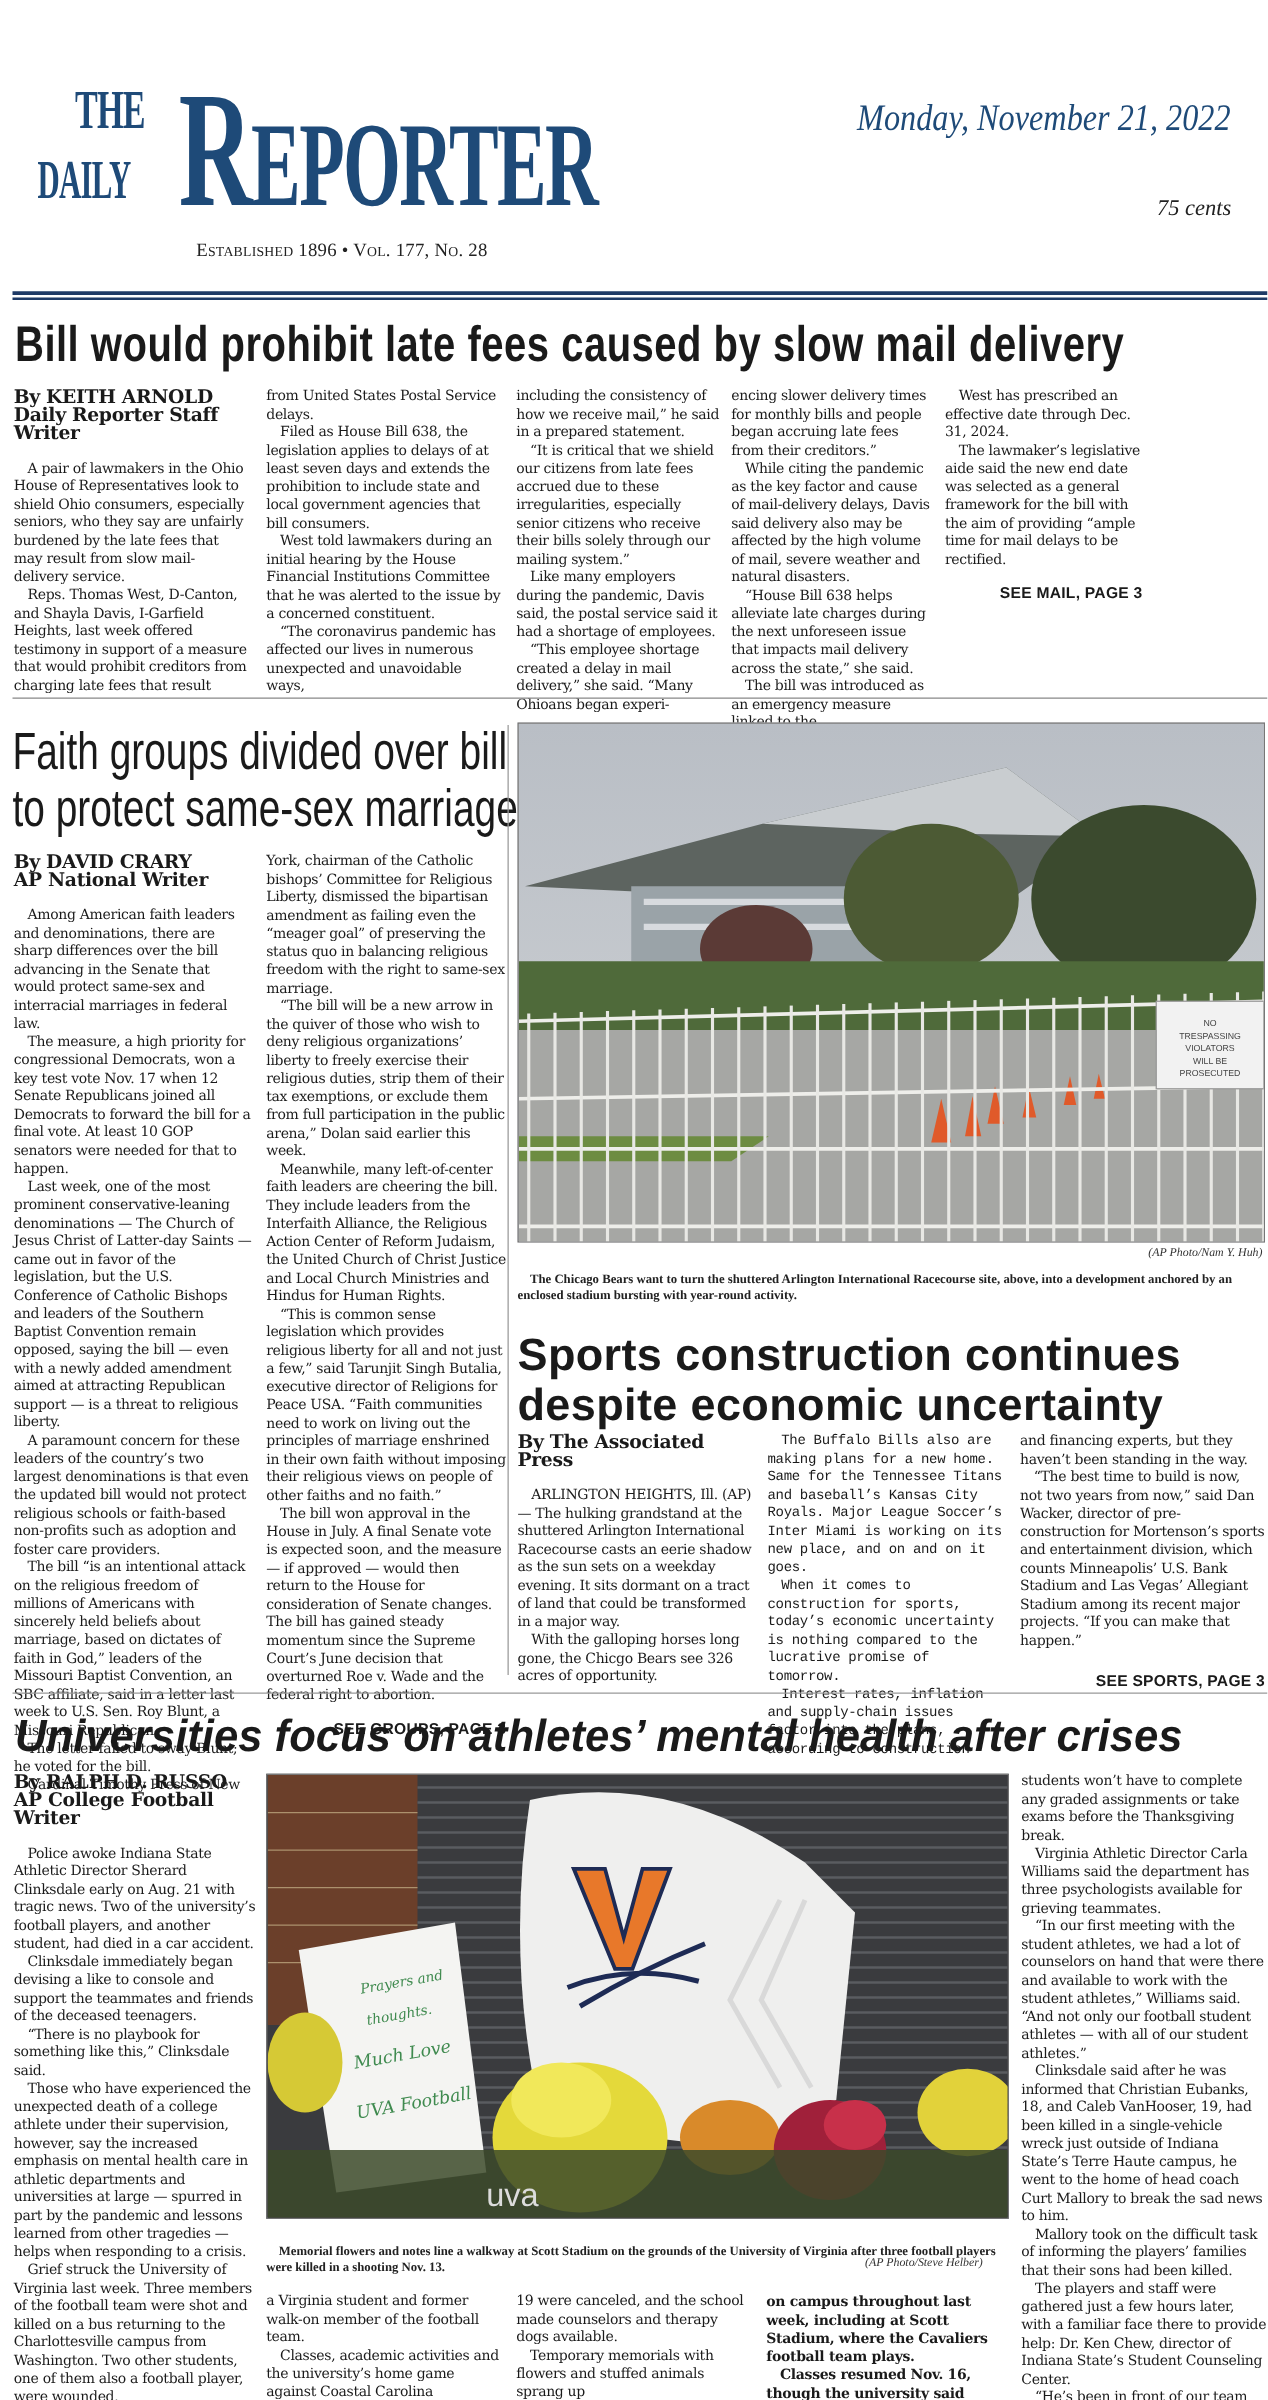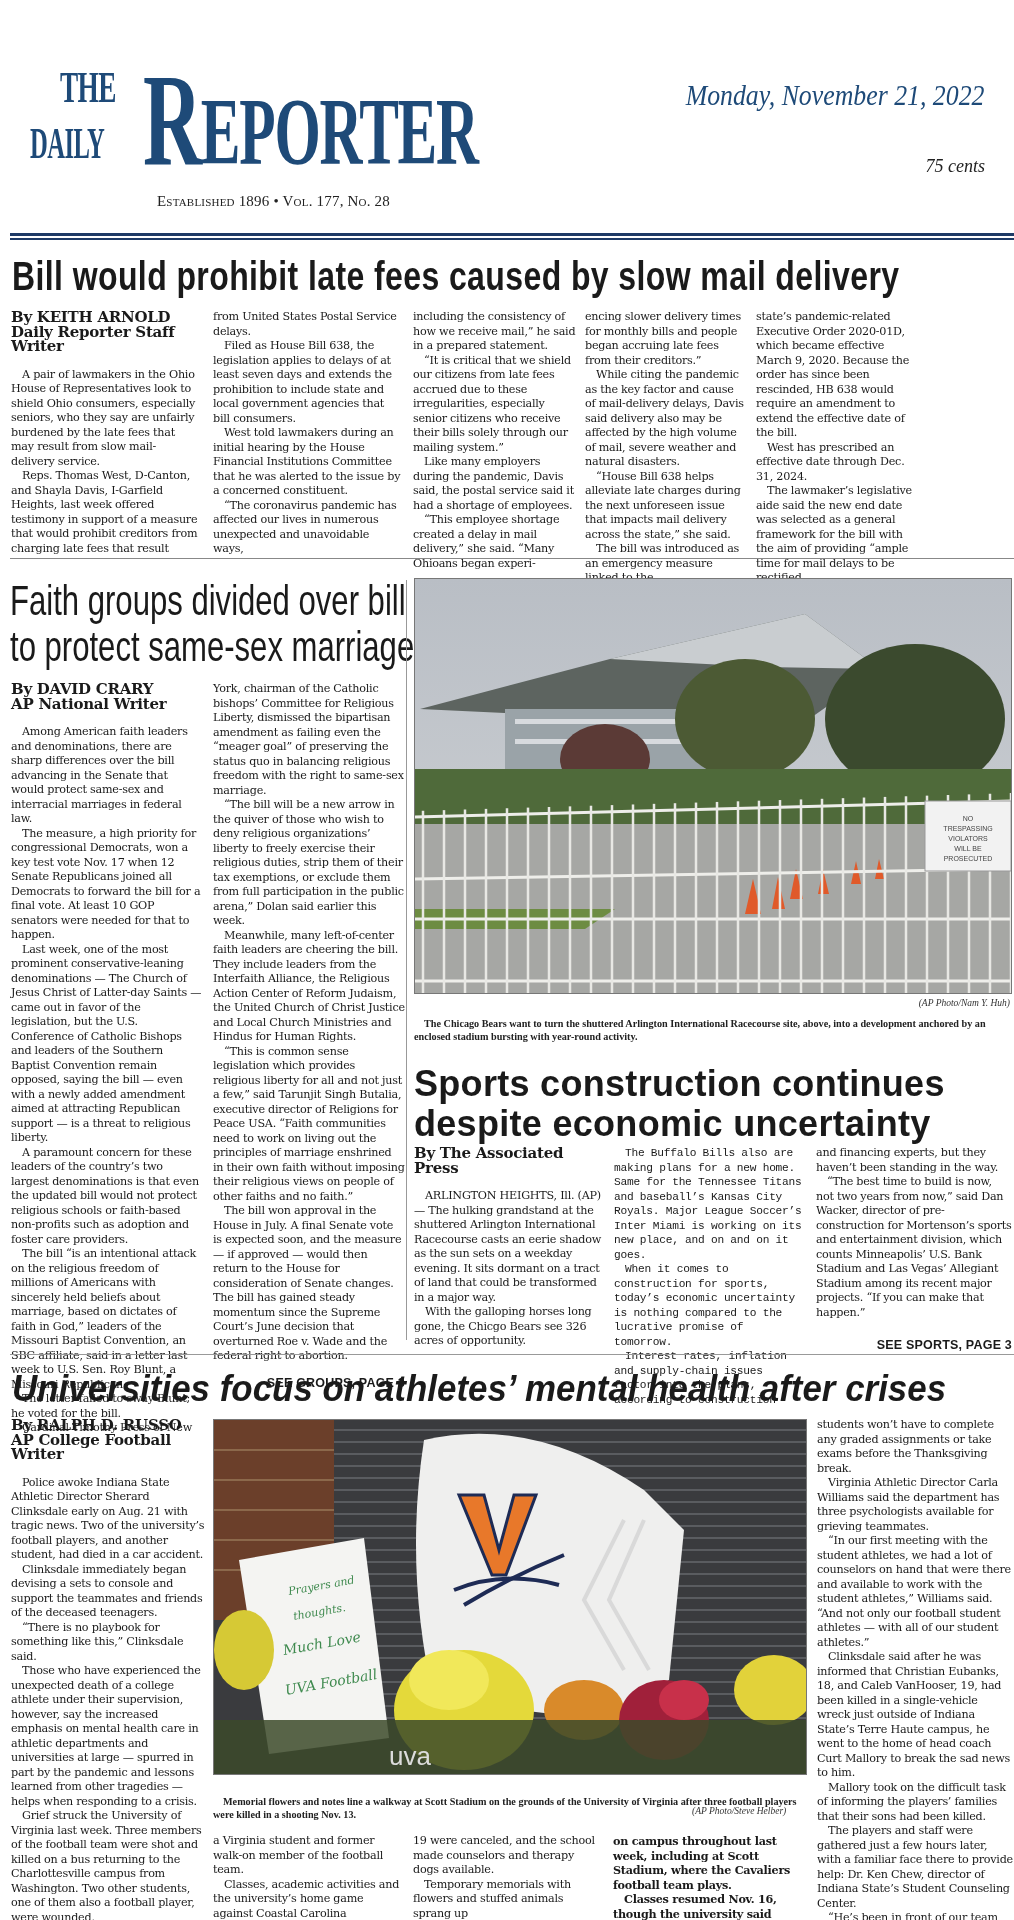--- a/index.html
+++ b/index.html
@@ -102,21 +102,20 @@
     <p>Like many employers during the pandemic, Davis said, the postal service said it had a shortage of employees.</p>
     <p>“This employee shortage created a delay in mail delivery,” she said. “Many Ohioans began experi-</p>
   </div>
   <div class="col" style="left:585px; top:310px; width:160px;">
     <p style="text-indent:0">encing slower delivery times for monthly bills and people began accruing late fees from their creditors.”</p>
     <p>While citing the pandemic as the key factor and cause of mail-delivery delays, Davis said delivery also may be affected by the high volume of mail, severe weather and natural disasters.</p>
     <p>“House Bill 638 helps alleviate late charges during the next unforeseen issue that impacts mail delivery across the state,” she said.</p>
     <p>The bill was introduced as an emergency measure linked to the</p>
   </div>
   <div class="col" style="left:756px; top:310px; width:158px;">
-    <p style="text-indent:0">state’s pandemic-related Executive Order 2020-01D, which became effective March 9, 2020. Because the order has since been rescinded, HB 638 would require an amendment to extend the effective date of the bill.</p>
     <p>West has prescribed an effective date through Dec. 31, 2024.</p>
     <p>The lawmaker’s legislative aide said the new end date was selected as a general framework for the bill with the aim of providing “ample time for mail delays to be rectified.</p>
     <p class="see" style="margin-top:12px">SEE MAIL, PAGE 3</p>
   </div>
 </div>
 
 <div class="hrule" style="left:10px; right:0; top:558px;"></div>
 
 <div>
   <div class="hl-cond hl-faith">
@@ -252,21 +251,21 @@
 
 <div>
   <div class="hl-cond hl-univ">Universities focus on athletes’ mental health after crises</div>
 
   <div class="col" style="left:11px; top:1418px; width:196px;">
     <div class="byline">
       <div>By RALPH D. RUSSO</div>
       <div>AP College Football Writer</div>
     </div>
     <p>Police awoke Indiana State Athletic Director Sherard Clinksdale early on Aug. 21 with tragic news. Two of the university’s football players, and another student, had died in a car accident.</p>
-    <p>Clinksdale immediately began devising a sets to console and support the teammates and friends of the deceased teenagers.</p>
+    <p>Clinksdale immediately began devising a like to console and support the teammates and friends of the deceased teenagers.</p>
     <p>“There is no playbook for something like this,” Clinksdale said.</p>
     <p>Those who have experienced the unexpected death of a college athlete under their supervision, however, say the increased emphasis on mental health care in athletic departments and universities at large — spurred in part by the pandemic and lessons learned from other tragedies — helps when responding to a crisis.</p>
     <p>Grief struck the University of Virginia last week. Three members of the football team were shot and killed on a bus returning to the Charlottesville campus from Washington. Two other students, one of them also a football player, were wounded.</p>
     <p>The suspect in police custody, Christopher Darnell Jones Jr., 22, is</p>
   </div>
 
   <div class="photo" style="left:213px; top:1419px; width:594px; height:356px; background:#2f3033;">
     <svg width="594" height="356" viewBox="0 0 594 356">
       <rect width="594" height="356" fill="#3a3b3e"></rect>
       <rect x="0" y="0" width="120" height="200" fill="#6b3f2a"></rect>

